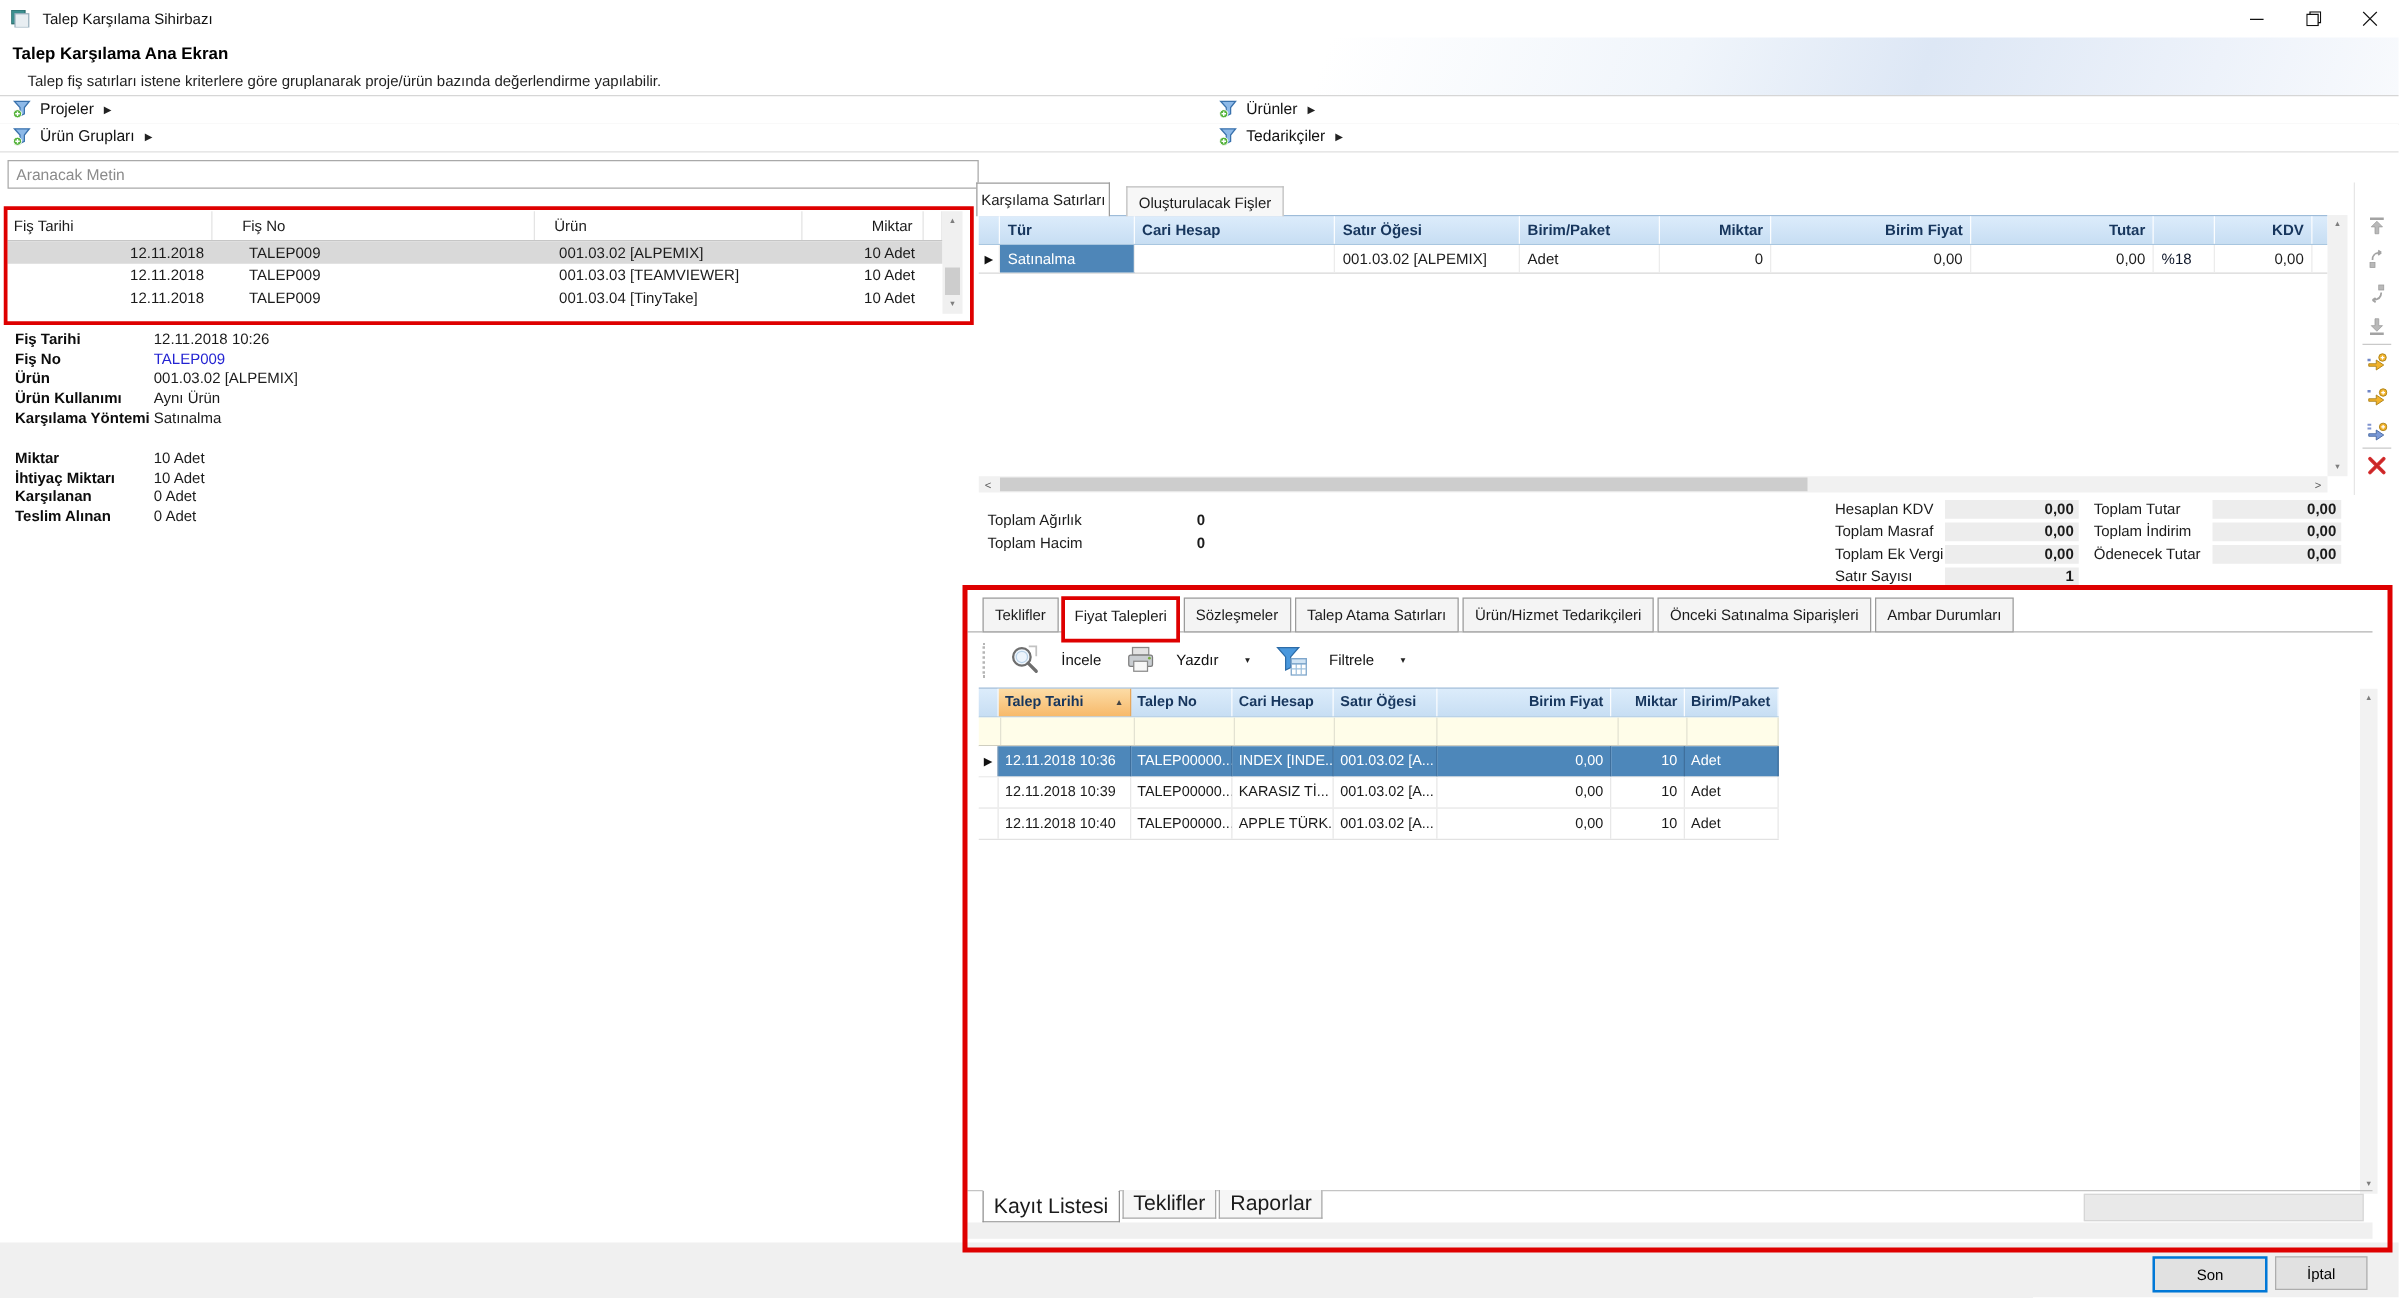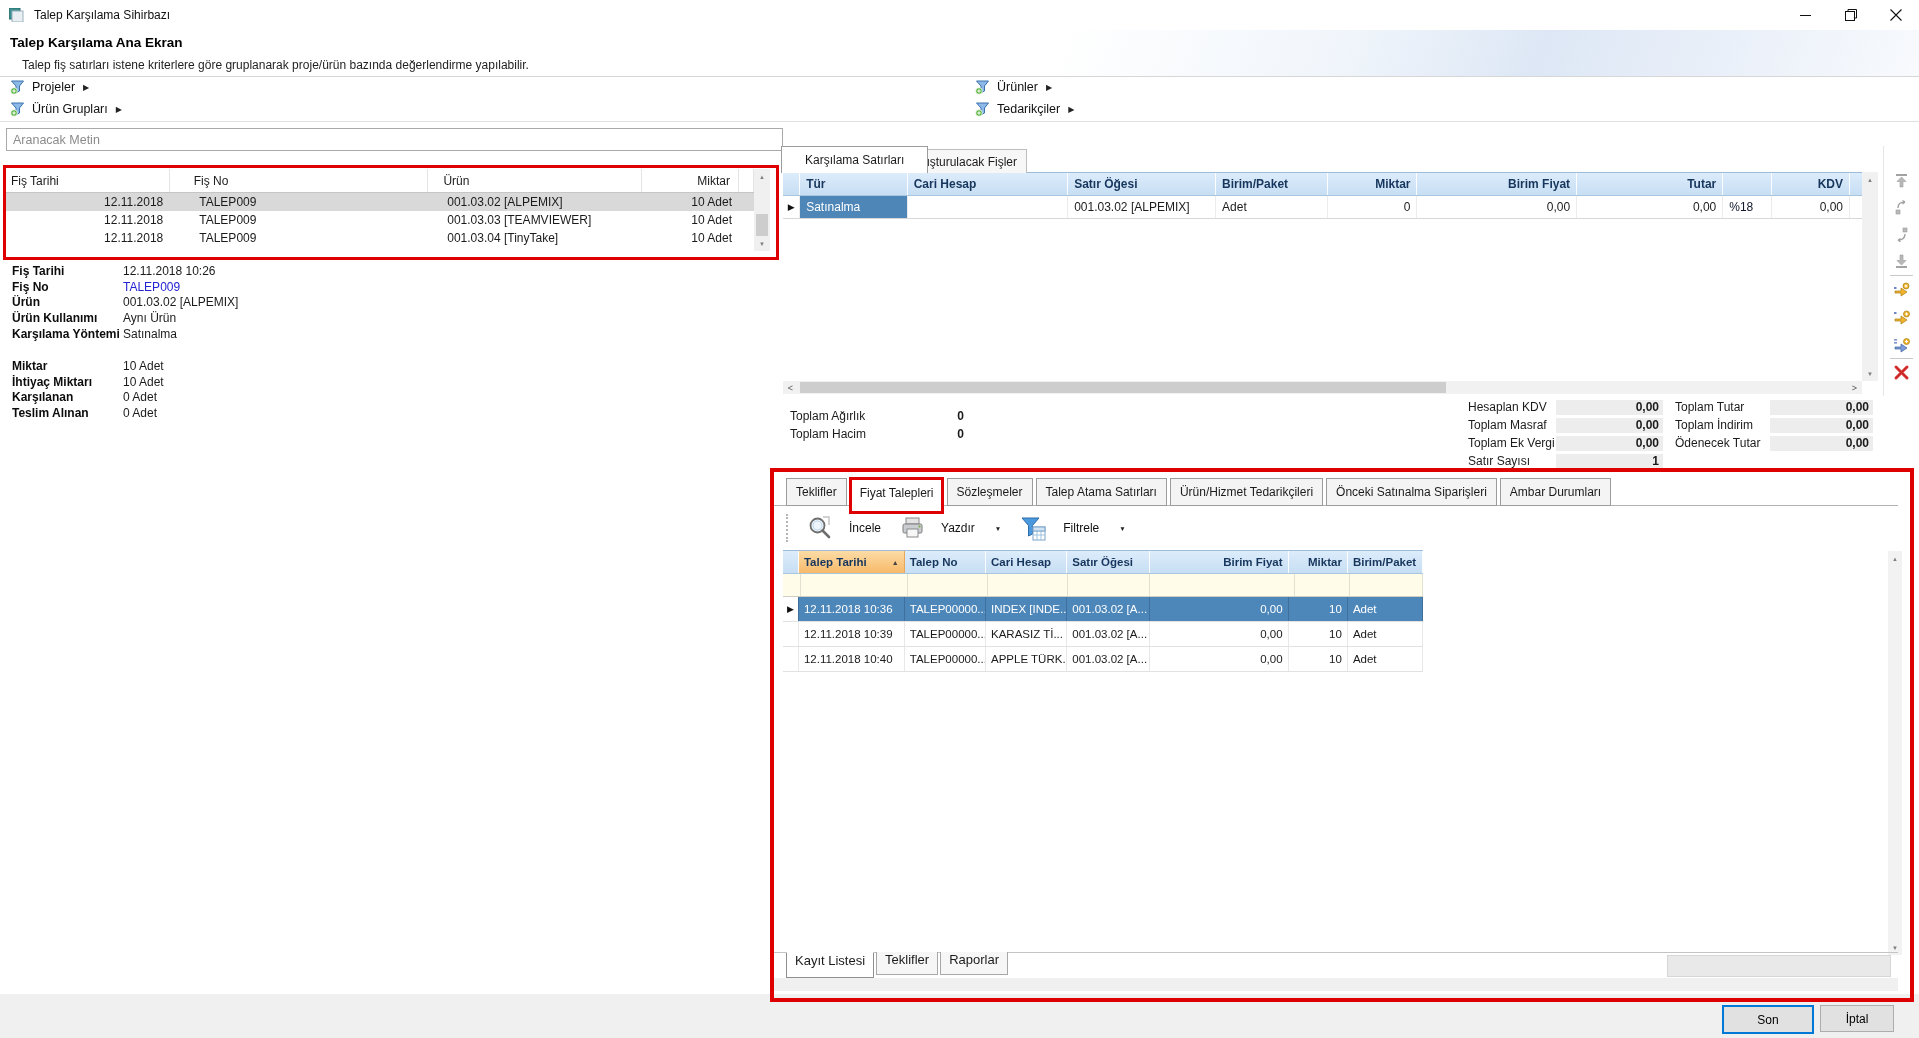--- a/index.html
+++ b/index.html
@@ -43,21 +43,21 @@
   .lsb{position:absolute;right:0;top:0;width:16px;height:82px;background:#f0f0f0;}
   .sbarrow{width:16px;height:15px;display:flex;align-items:center;justify-content:center;font-size:6px;color:#7e7e7e;}
   .lsb-thumb{position:absolute;left:2px;top:45px;width:12px;height:22px;background:#cdcdcd;}
   
   .dgroup{width:430px;}
   .drow{display:flex;height:15.7px;align-items:center;font-size:12px;}
   .dlab{width:111px;font-weight:bold;color:#0c0c0c;}
   .dval{color:#1b1b1b;}
   .dlink{color:#2323d2;}
   
-  .rtab-a{left:781px;top:146px;height:26px;padding:0 23px;background:#fff;border:1px solid #9c9c9c;border-bottom:none;
+  .rtab-a{left:781px;top:146px;height:26px;padding:0 3px;background:#fff;border:1px solid #9c9c9c;border-bottom:none;
     display:flex;align-items:center;font-size:12px;z-index:3;}
   .rtab-b{left:901px;top:149px;height:23px;padding:0 9px;background:#f7f7f7;border:1px solid #bdbdbd;border-bottom:none;
     display:flex;align-items:center;font-size:12px;z-index:2;}
   
   .ttable{left:783px;top:172px;width:1079px;}
   .thead{display:flex;height:22px;background:linear-gradient(#dcecfb,#c7def3);border-top:1px solid #9ebcd9;border-bottom:1px solid #a8c6e0;text-align:right;}
   .th{display:flex;align-items:center;height:100%;padding:0 6px;font-weight:bold;color:#17365d;
       border-right:1px solid rgba(255,255,255,.9);overflow:hidden;white-space:nowrap;}
   .trow{display:flex;height:22px;border-bottom:1px solid #d8d8d8;background:#fff;}
   .td{display:flex;align-items:center;height:100%;padding:0 6px;border-right:1px solid #ececec;overflow:hidden;white-space:nowrap;}
@@ -115,21 +115,21 @@
   .bt-no{width:80px;}
   .bt-cari{width:80px;}
   .bt-satir{width:82px;}
   .bt-fiyat{width:145px;justify-content:flex-end;}
   .bt-miktar{width:55px;justify-content:flex-end;}
   .bt-paket{width:73px;}
   
   .vsb-bp{left:1888px;top:551px;width:14px;height:404px;background:#f2f2f2;}
   .ft-line{left:774px;top:952px;width:1124px;height:1px;background:#c4c4c4;}
   .ft-tabs{left:786px;top:952px;display:flex;gap:2px;}
-  .ft-tab{height:22px;padding:0 8px;display:flex;align-items:flex-start;font-size:13px;background:#f6f6f6;border:1px solid #a8a8a8;border-top:none;}
+  .ft-tab{height:22px;padding:0 8px;display:flex;align-items:center;font-size:17px;background:#f6f6f6;border:1px solid #a8a8a8;border-top:none;}
   .ft-tab.active{background:#fff;height:24px;border:1px solid #8f8f8f;border-top:1px solid #fff;}
   .statusbar{left:774px;top:978px;width:1124px;height:13px;background:#f0f0f0;}
   .status-right{left:1667px;top:955px;width:222px;height:20px;background:#e9e9e9;border:1px solid #d6d6d6;}
   
   .footband{left:0;top:994px;width:1919px;height:44px;background:#f0f0f0;}
   .btn{display:flex;align-items:center;justify-content:center;font-size:12px;color:#000;background:#e1e1e1;}
   .btn-primary{left:1722px;top:1005px;width:88px;height:25px;border:2px solid #0078d7;}
   .btn-plain{left:1820px;top:1005px;width:72px;height:25px;border:1px solid #adadad;}
   
   .anno{border:3px solid #de0000;z-index:50;pointer-events:none;}

